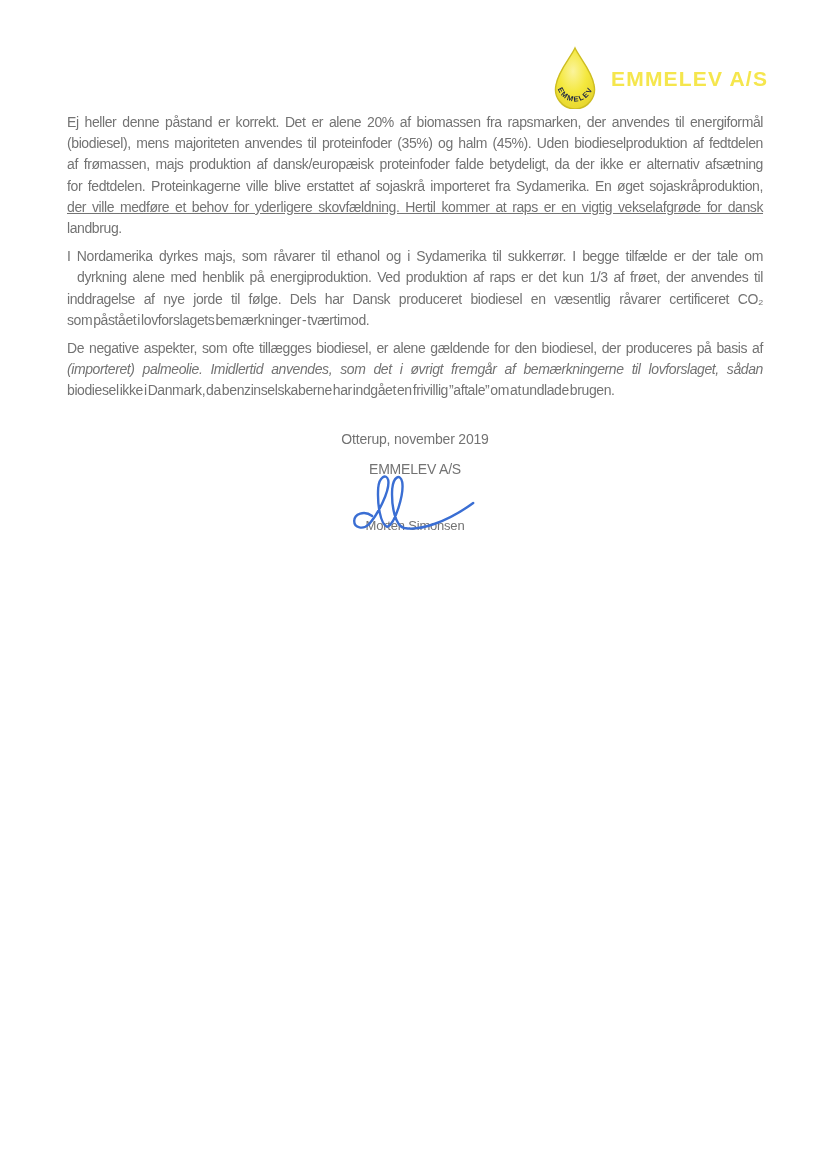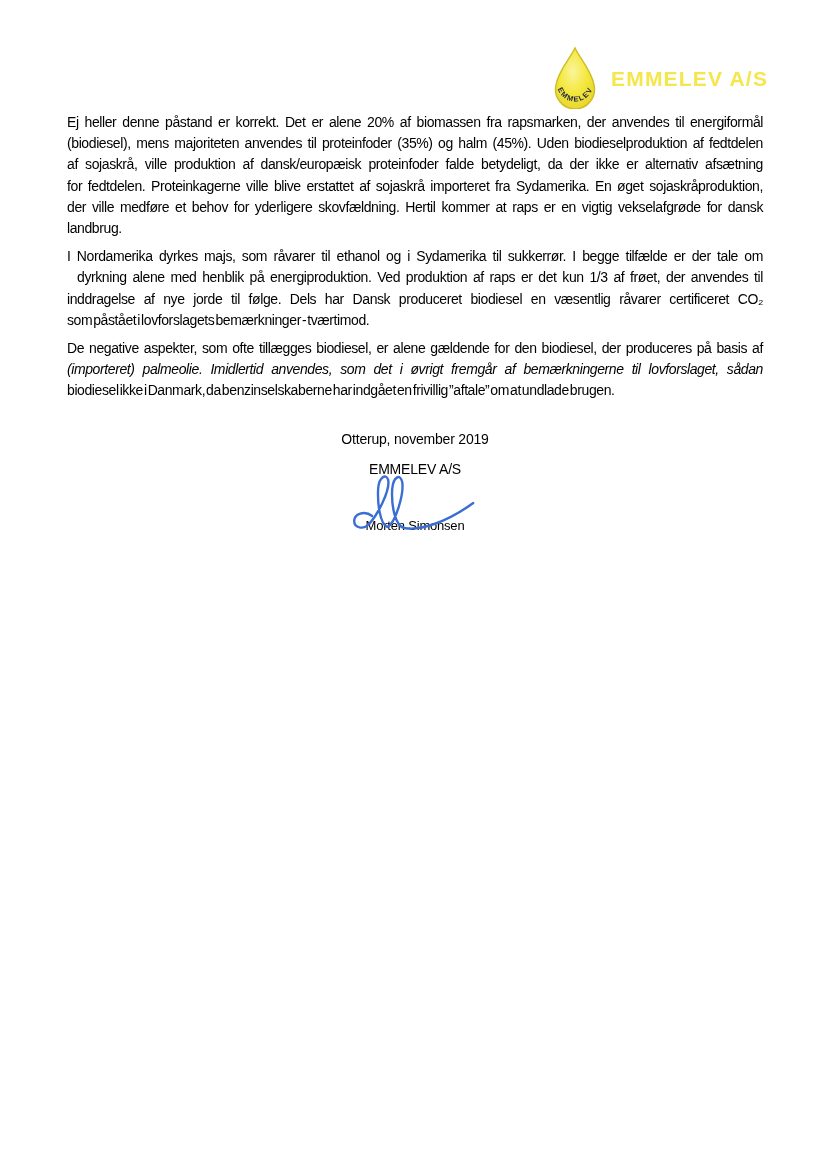--- a/index.html
+++ b/index.html
@@ -15,21 +15,21 @@
     position:absolute;left:549px;top:45px;
     display:flex;align-items:center;gap:10px;
   }
   .logo-wordmark{
     font-size:21px;font-weight:700;letter-spacing:1.2px;
     color:#f5e64d;white-space:nowrap;
   }
   
   .content{
     position:absolute;left:67px;top:112px;width:696px;
-    color:#000000;font-size:14px;line-height:21.2px;
+    color:#737373;font-size:14px;line-height:21.2px;
     letter-spacing:-0.4px;word-spacing:-2.5px;
   }
   .para{margin:0 0 7px 0;}
   .jline{text-align:justify;text-align-last:justify;}
   .jline.last{text-align:right;text-align-last:left;}
   
   .closing{
     margin-top:27px;text-align:center;
     letter-spacing:-0.2px;word-spacing:normal;
   }
@@ -62,23 +62,23 @@
       </svg>
     </span>
     <span class="logo-wordmark">EMMELEV A/S</span>
   </div>
 
   <div class="content">
 
     <div class="para">
       <div class="jline" style="white-space: normal;">Ej heller denne påstand er korrekt. Det er alene 20% af biomassen fra rapsmarken, der anvendes til energiformål</div>
       <div class="jline" style="white-space: normal;">(biodiesel), mens majoriteten anvendes til proteinfoder (35%) og halm (45%).  Uden biodieselproduktion af fedtdelen</div>
-      <div class="jline" style="white-space: normal;">af sojaskrå, ville produktion af dansk/europæisk proteinfoder falde betydeligt, da der ikke er alternativ afsætning</div>
+      <div class="jline" style="white-space: normal;">af frømassen, majs produktion af dansk/europæisk proteinfoder falde betydeligt, da der ikke er alternativ afsætning</div>
       <div class="jline" style="white-space: normal;">for fedtdelen. Proteinkagerne ville blive erstattet af sojaskrå importeret fra Sydamerika. En øget sojaskråproduktion,</div>
-      <div class="jline" style="white-space: normal;">der ville medføre et behov for yderligere skovfældning. Hertil kommer at raps er en vigtig vekselafgrøde for dansk</div>
+      <div class="jline" style="white-space: normal; text-decoration: underline;">der ville medføre et behov for yderligere skovfældning. Hertil kommer at raps er en vigtig vekselafgrøde for dansk</div>
       <div class="jline last">landbrug.</div>
     </div>
 
     <div class="para">
       <div class="jline" style="white-space: normal;">I Nordamerika dyrkes majs, som råvarer til ethanol og i Sydamerika til sukkerrør. I begge tilfælde er der tale om</div>
       <div class="jline" style="white-space: normal; margin-left: 10px;">dyrkning alene med henblik på energiproduktion. Ved produktion af raps er det kun 1/3 af frøet, der anvendes til</div>
       <div class="jline" style="white-space: normal;">inddragelse af nye jorde til følge. Dels har Dansk produceret biodiesel en væsentlig råvarer certificeret CO₂</div>
       <div class="jline last">som påstået i lovforslagets bemærkninger - tværtimod.</div>
     </div>
 

